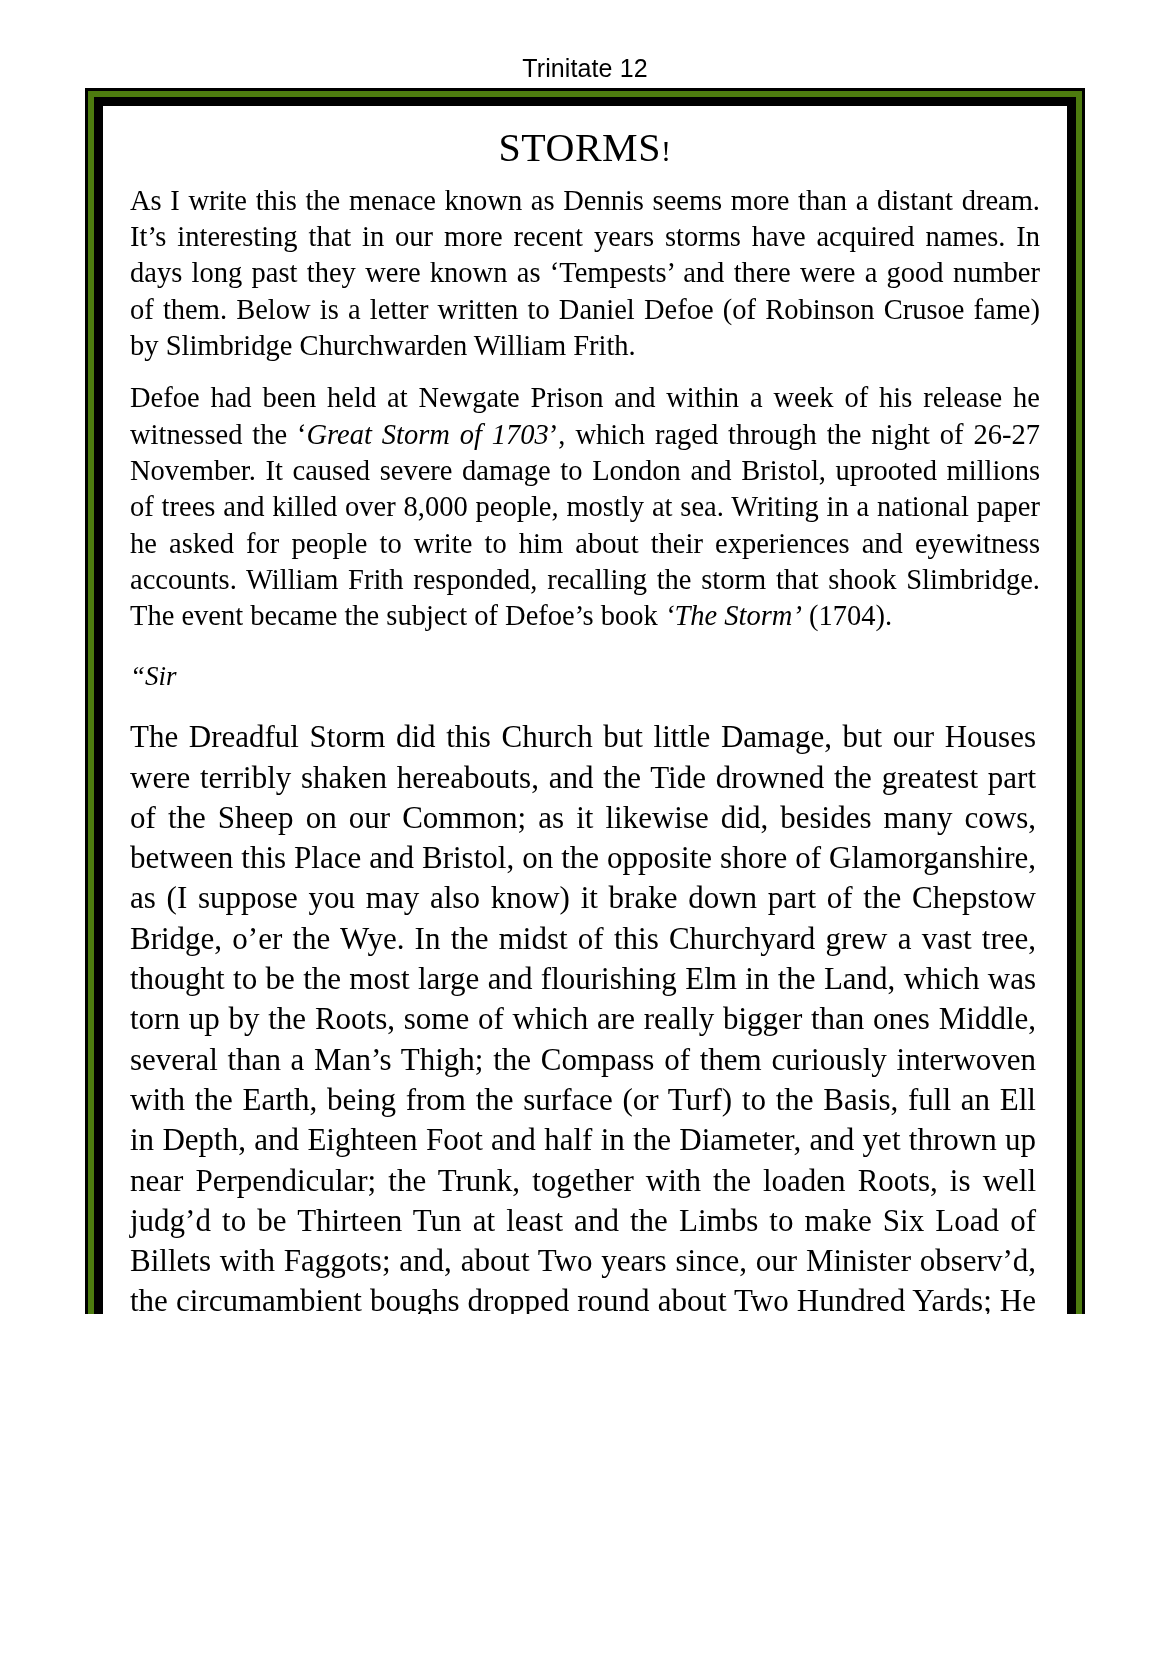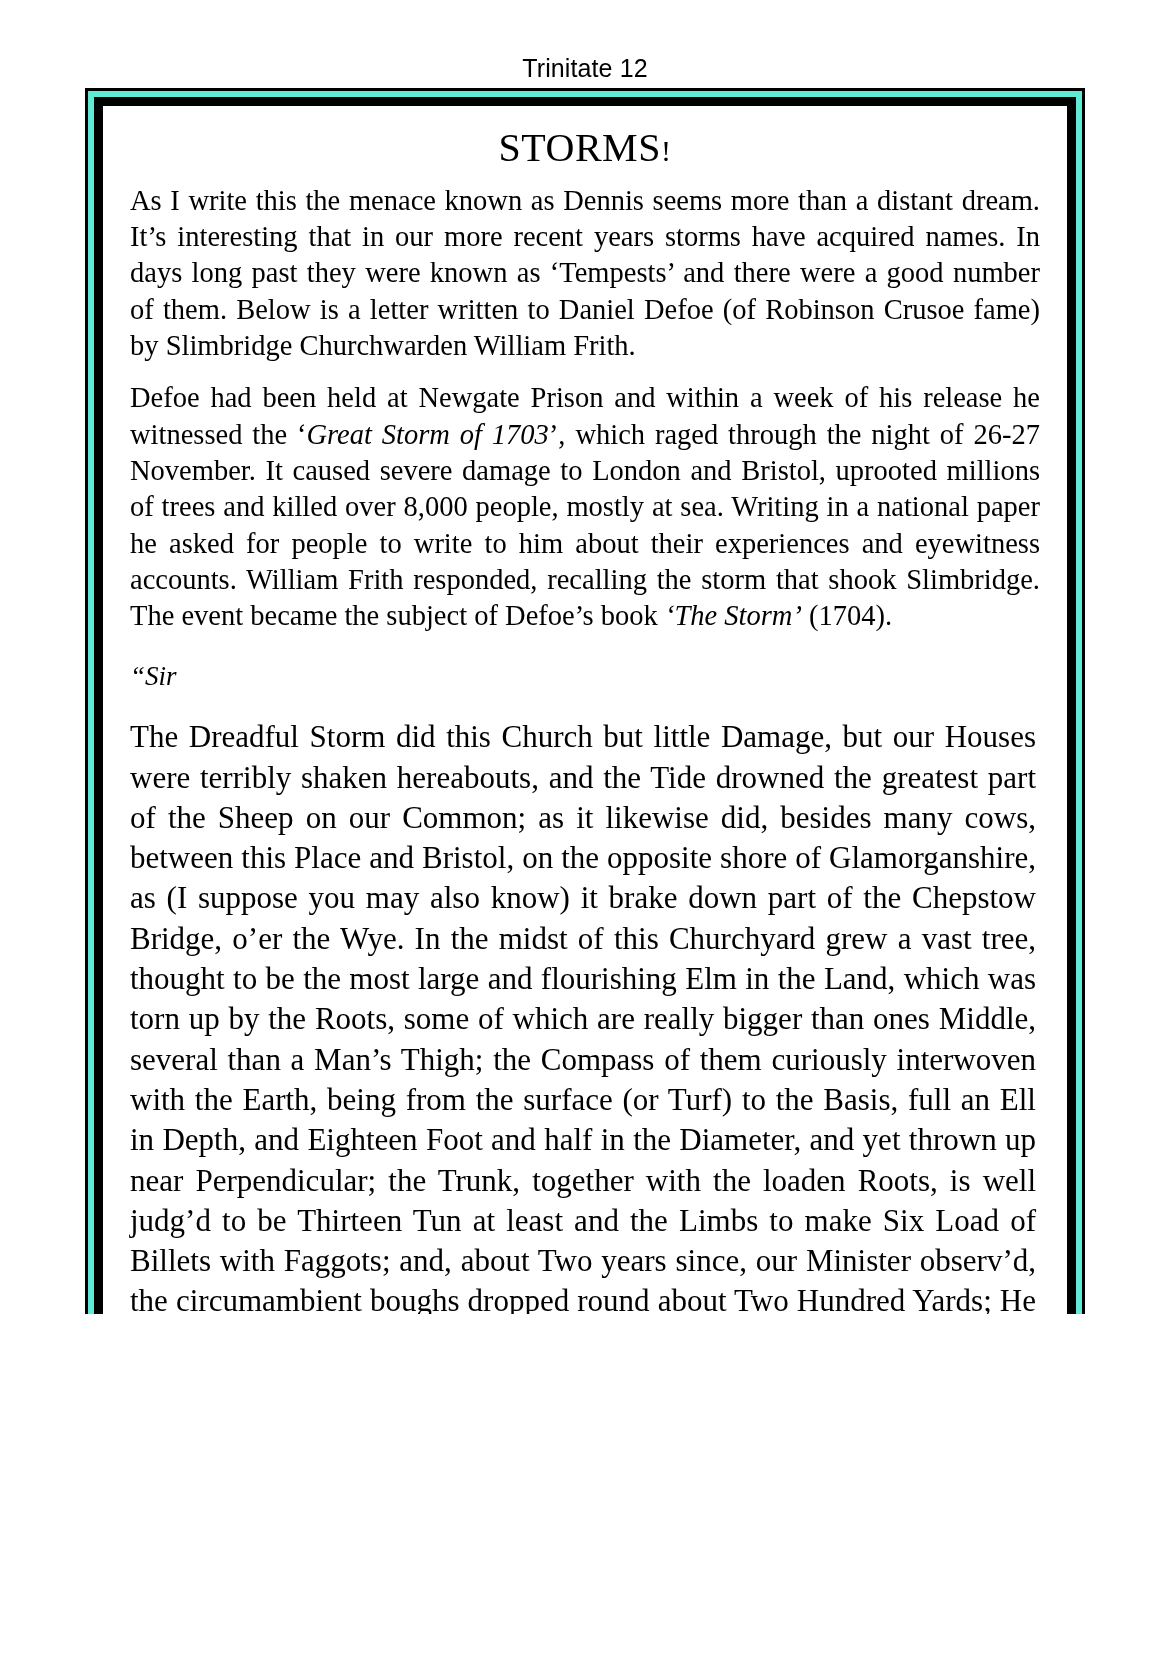--- a/index.html
+++ b/index.html
@@ -37,21 +37,21 @@
 
   
   .frame-outer {
     position: absolute;
     left: 85px;
     top: 88px;
     width: 1000px;
     height: 1390px;
     border: 3px solid #000000;
     box-sizing: border-box;
-    background: #5eead4;
+    background: #4d7c0f;
   }
 
   .frame-inner {
     position: absolute;
     left: 6px;
     top: 6px;
     right: 6px;
     bottom: 6px;
     border: 9px solid #000000;
     box-sizing: border-box;

